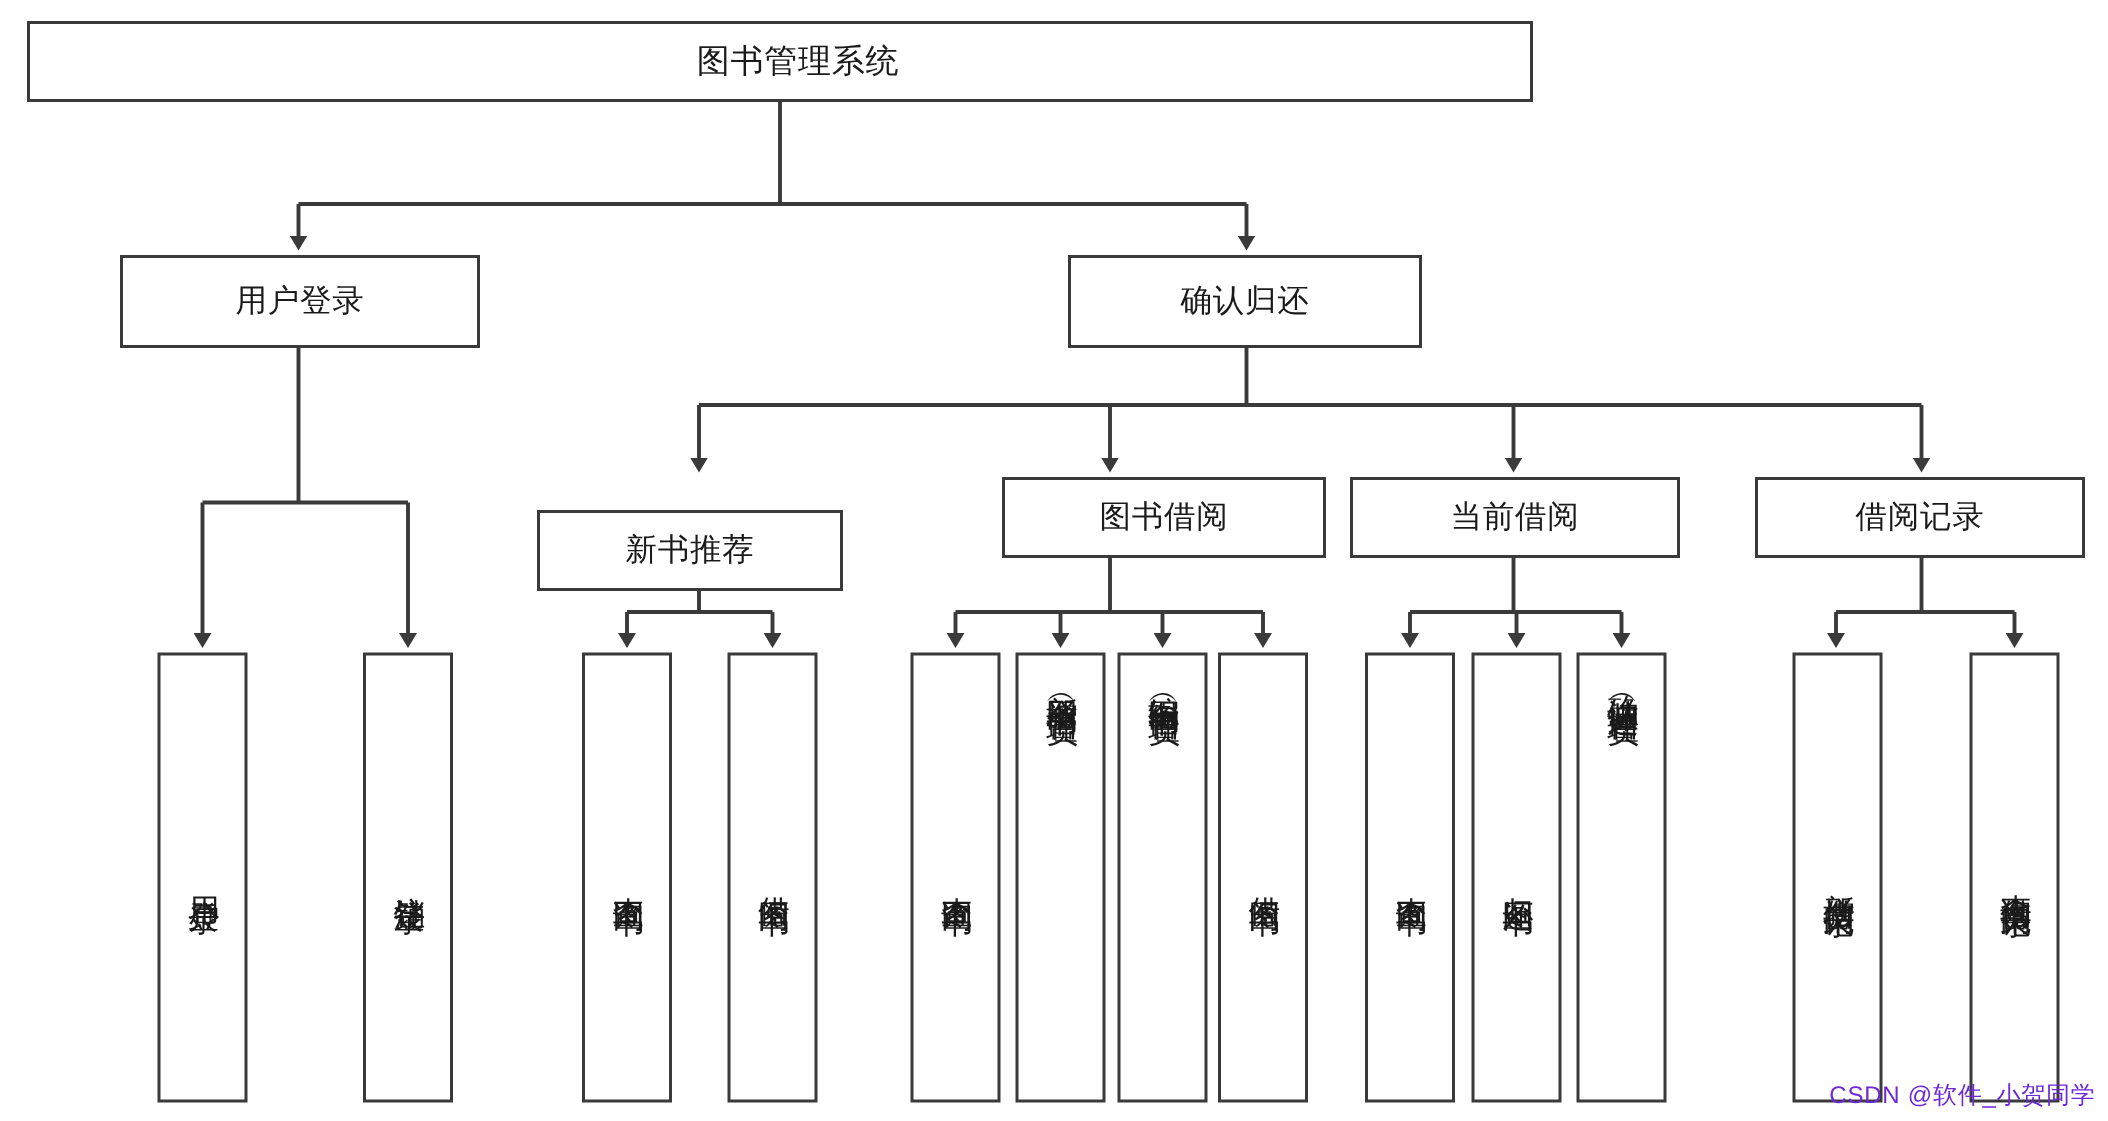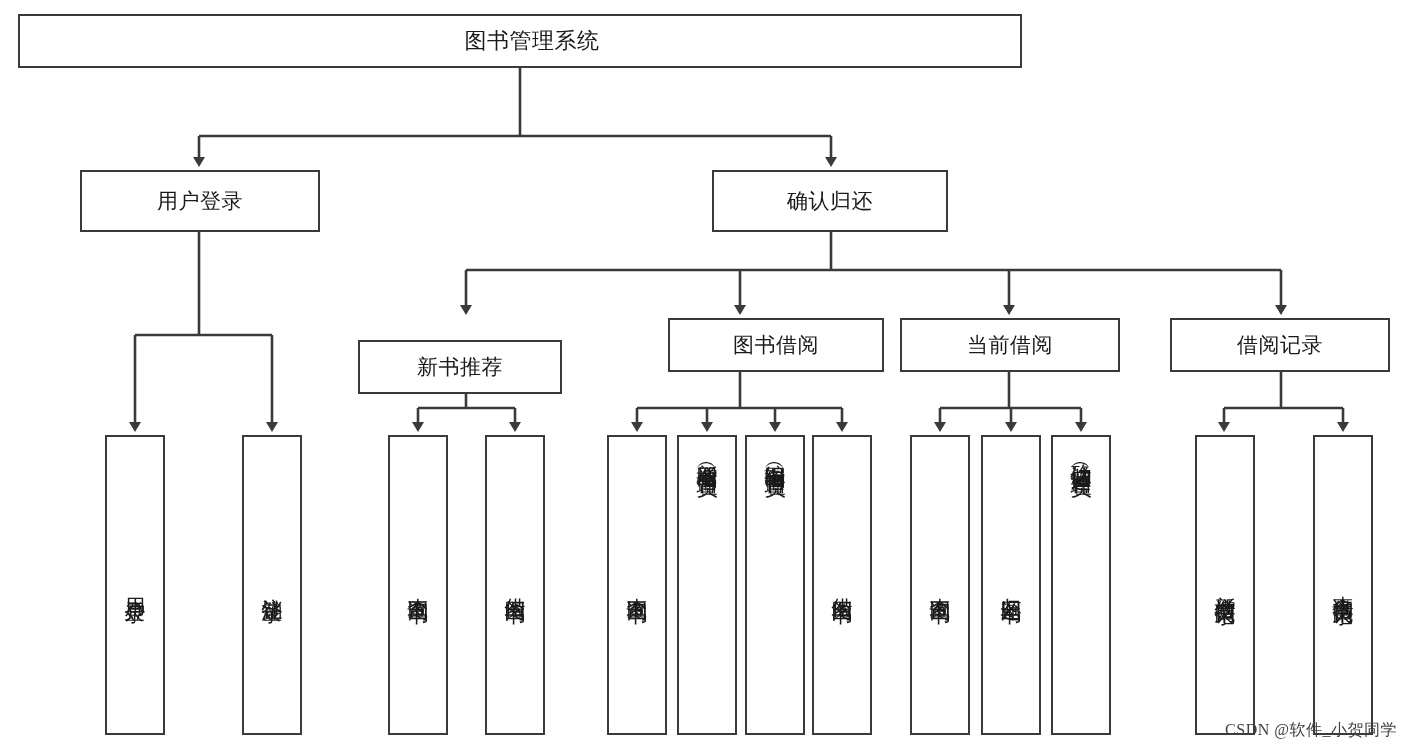--- a/index.html
+++ b/index.html
@@ -60,24 +60,23 @@
   }
   .node-v.vcenter {
     align-items: center;
     padding-top: 0;
   }
   #watermark {
     position: absolute;
     right: 8px;
     bottom: 6px;
     font-size: 16px;
-    color: #404040;
+    color: #6d28d9;
     white-space: nowrap;
     letter-spacing: 0.5px;
-    font-family: Liberation Serif, serif;
   }
 </style>
 </head>
 <body>
 
 <div id="diagram-root">
 
   <svg id="edge-layer" viewBox="0 0 1405 747" xmlns="http://www.w3.org/2000/svg">
     <defs>
       <marker id="arrow" markerWidth="10" markerHeight="12" refX="1" refY="6" orient="auto" markerUnits="userSpaceOnUse">

